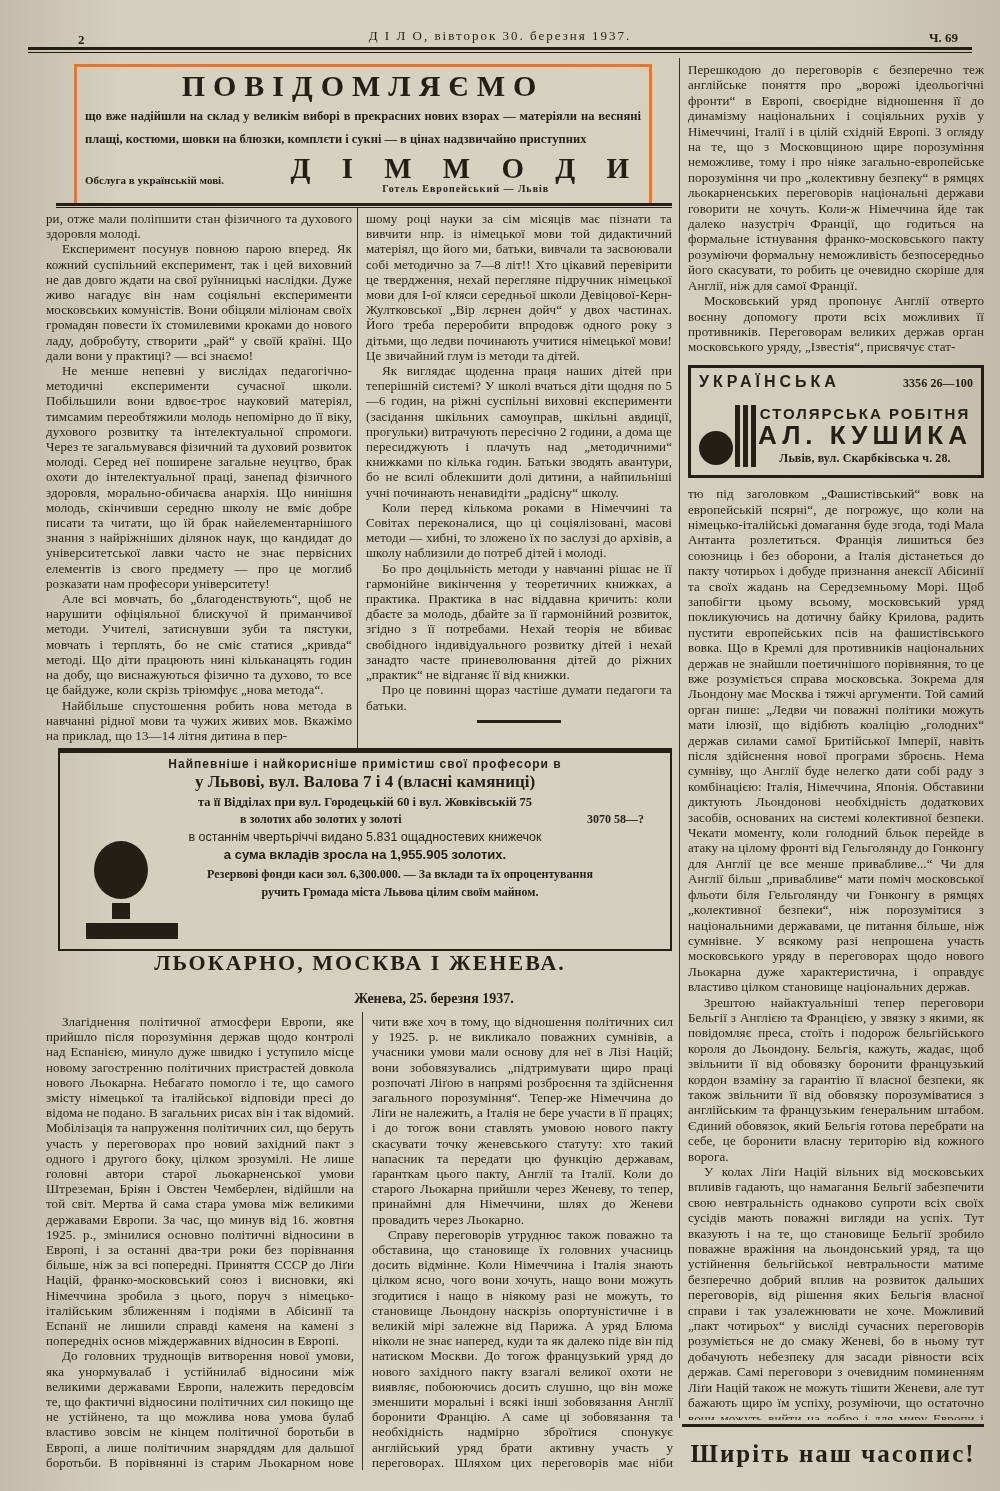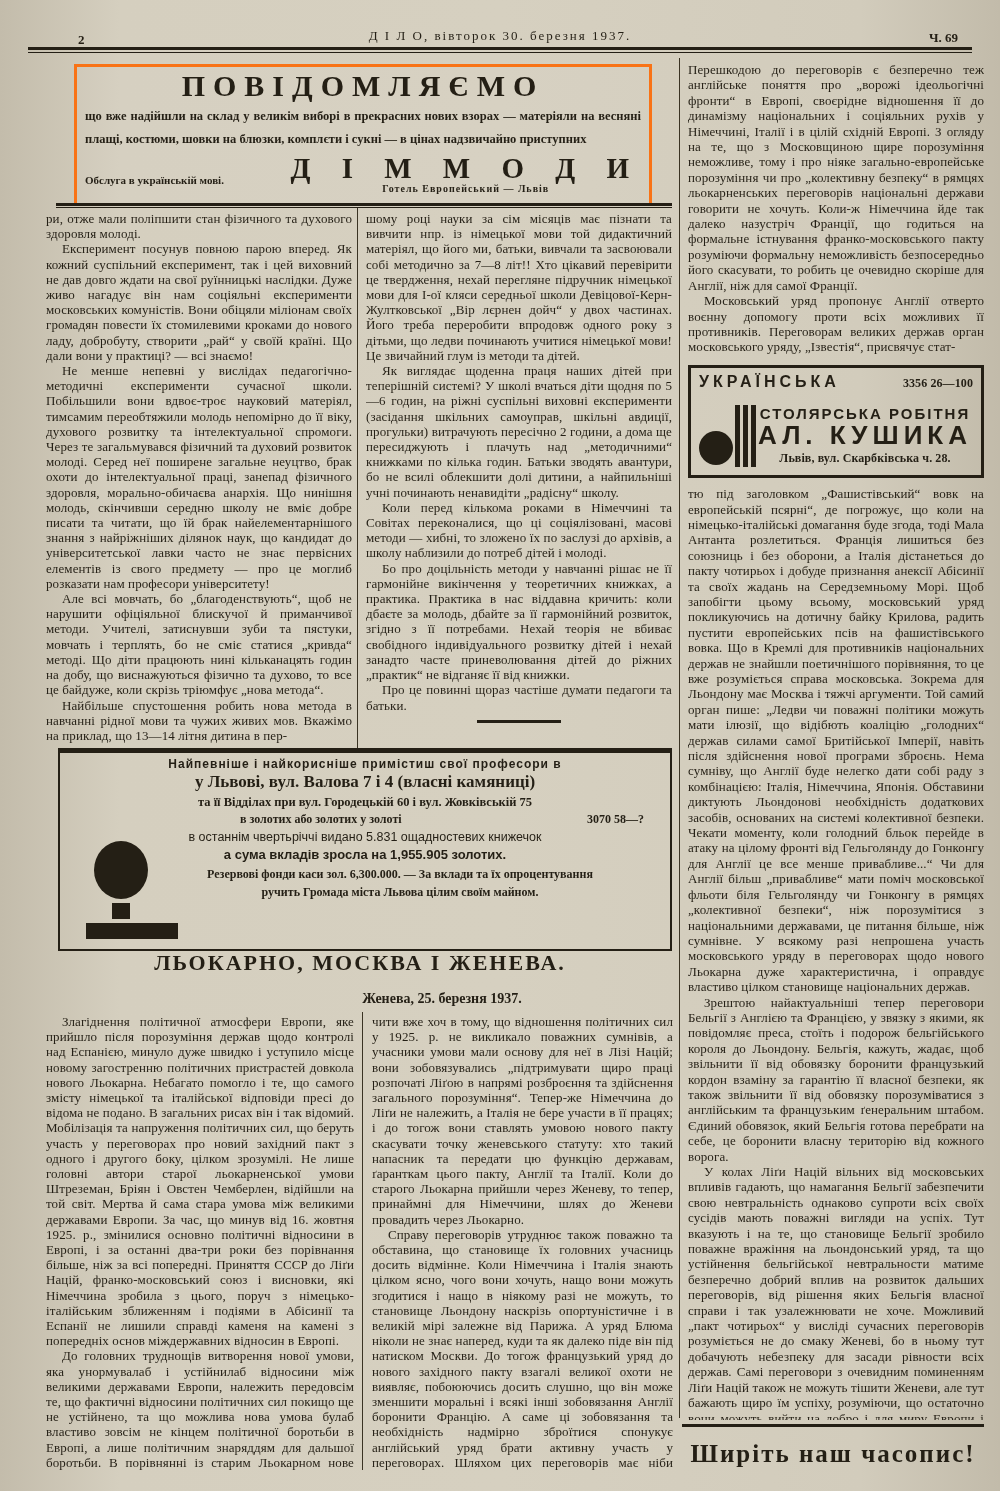--- a/index.html
+++ b/index.html
@@ -62,21 +62,21 @@
   .kasa-l3row{display:flex;justify-content:space-between;padding:2px 26px 0 180px;font-size:12px;font-weight:bold;}
   .kasa-l4{text-align:center;font-size:12.5px;font-weight:normal;margin-top:3px;font-family:"Liberation Sans",sans-serif;}
   .kasa-l5{text-align:center;font-size:13px;font-weight:bold;margin-top:3px;font-family:"Liberation Sans",sans-serif;}
   .kasa-l6{text-align:center;font-size:12px;font-weight:bold;margin-top:3px;padding:0 60px 0 130px;line-height:18px;}
   .kasa-logo{position:absolute;left:20px;top:88px;width:120px;height:100px;}
   .ks-circle{position:absolute;left:14px;top:0;width:54px;height:58px;border-radius:50%;background:#241f15;}
   .ks-sq{position:absolute;left:32px;top:62px;width:18px;height:16px;background:#241f15;}
   .ks-bar{position:absolute;left:6px;top:82px;width:92px;height:16px;background:#241f15;}
   
   .loc-head{top:950px;left:46px;width:628px;text-align:center;font-size:22px;font-weight:bold;letter-spacing:2px;}
-  .loc-date{top:991px;left:58px;width:628px;text-align:center;padding-left:140px;box-sizing:border-box;font-size:14px;font-weight:bold;}
+  .loc-date{top:991px;left:50px;width:628px;text-align:center;padding-left:140px;box-sizing:border-box;font-size:14px;font-weight:bold;}
   .lc1{left:46px;top:1014px;width:308px;height:456px;}
   .lc2{left:372px;top:1014px;width:301px;height:456px;}
   .vr3{left:362px;top:1012px;width:1px;height:458px;background:#3a3323;}
 </style>
 </head>
 <body>
 
 <div class="abs pagenum">2</div>
 <div class="abs masthead">Д І Л О,  вівторок 30. березня 1937.</div>
 <div class="abs issue">Ч. 69</div>

